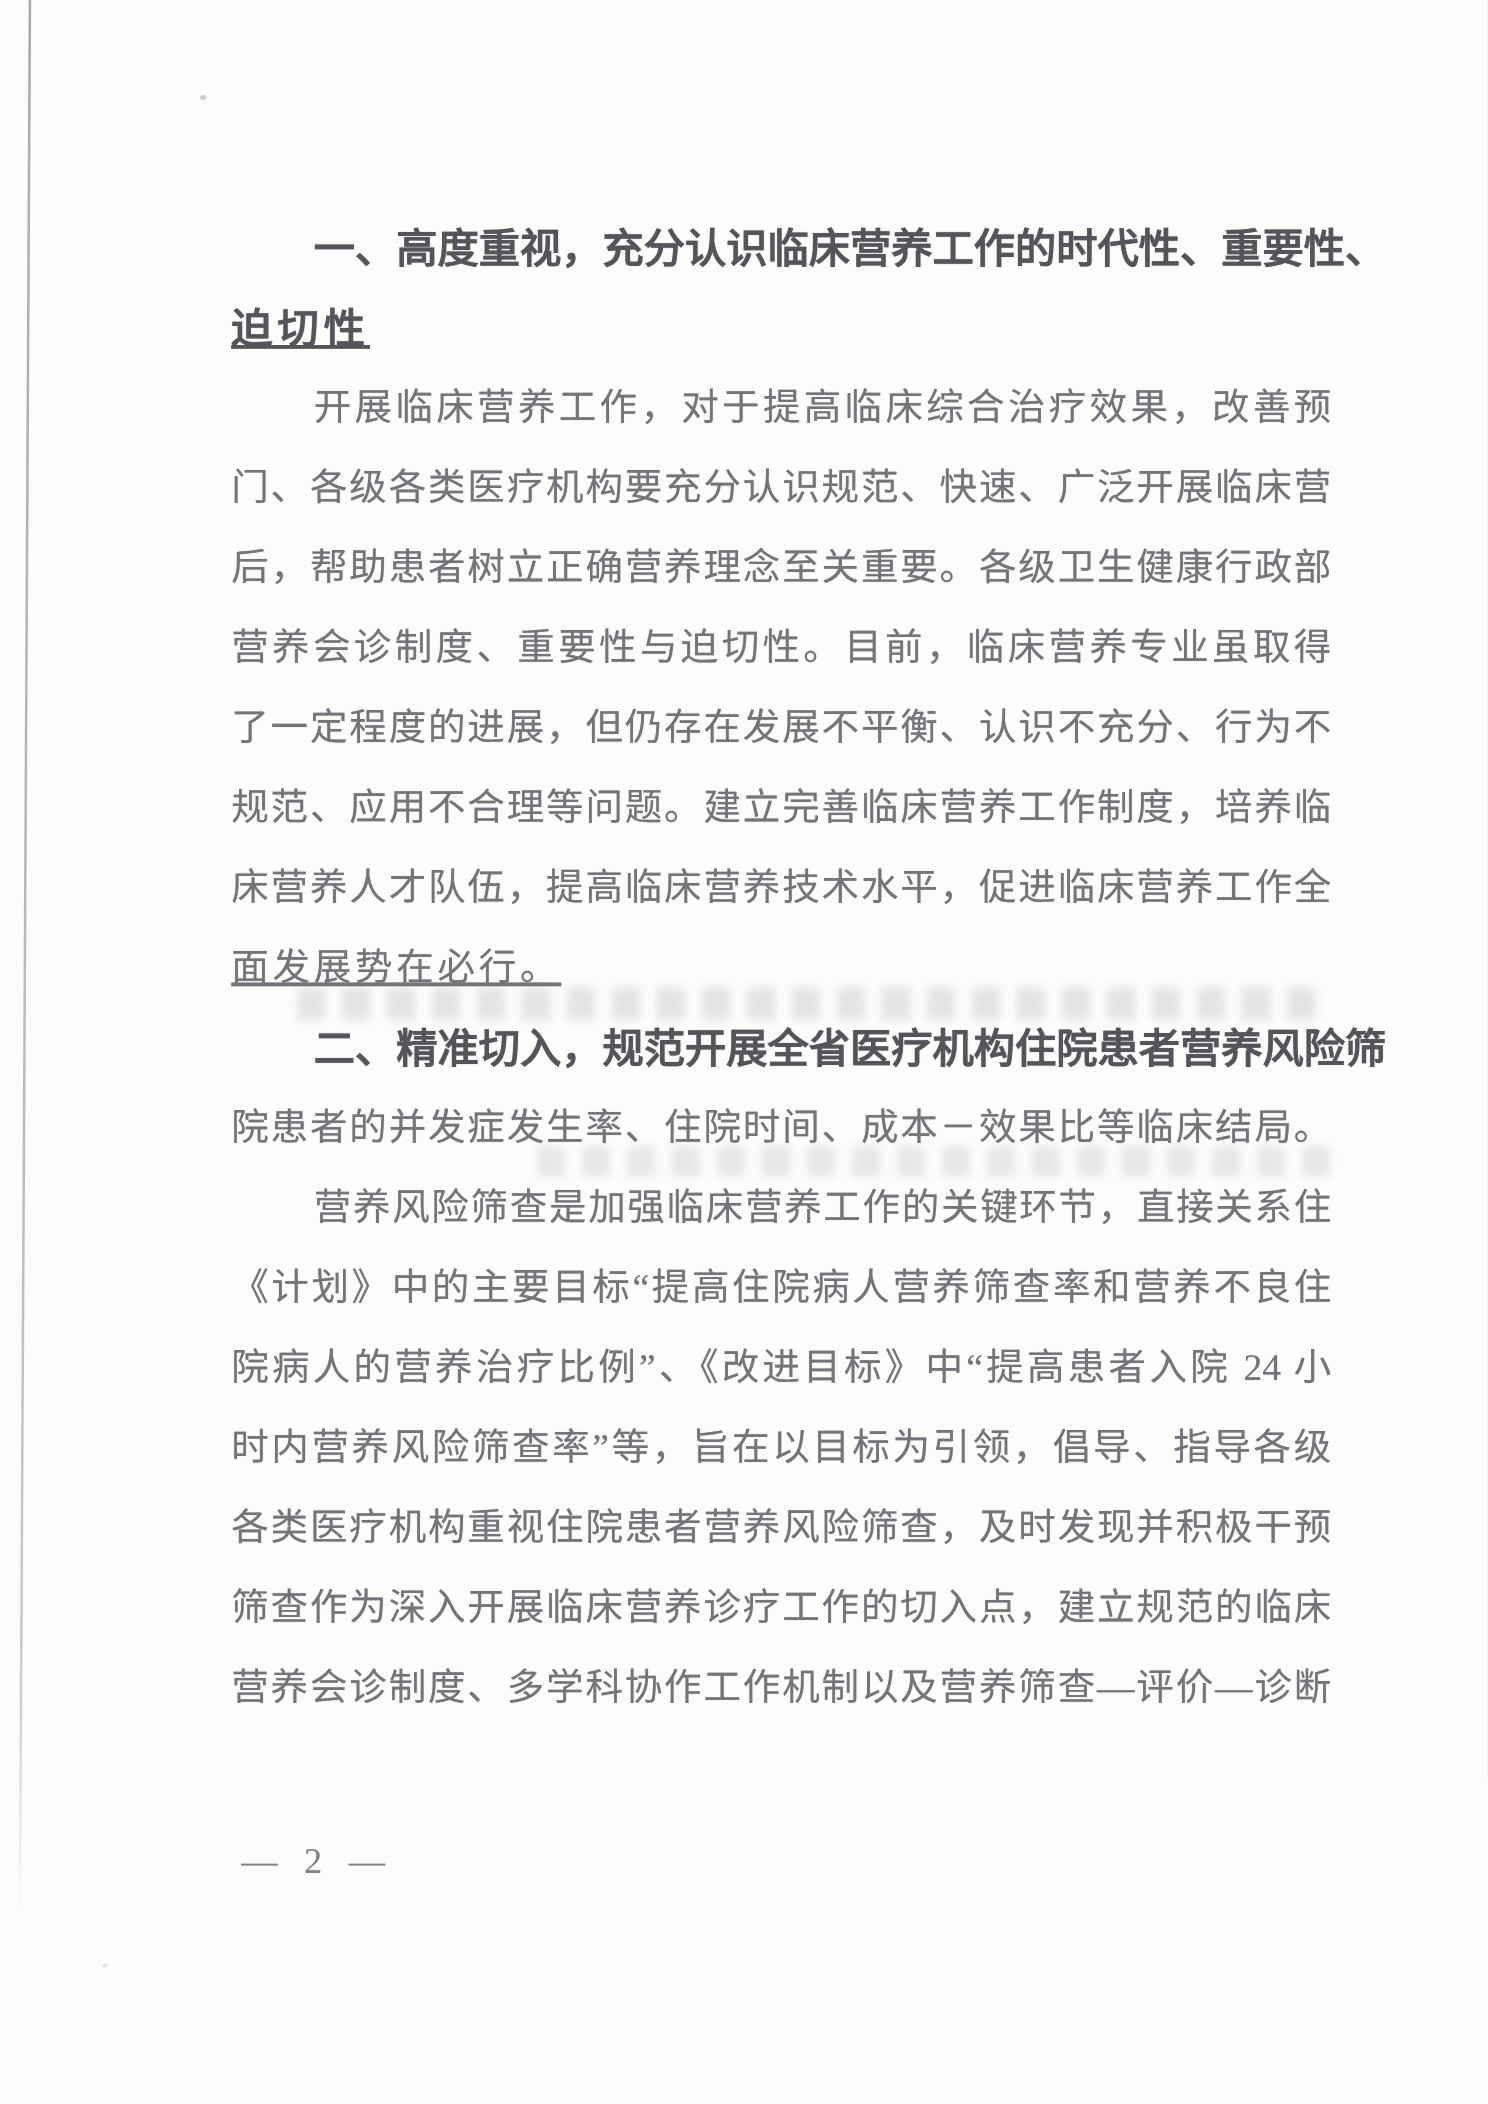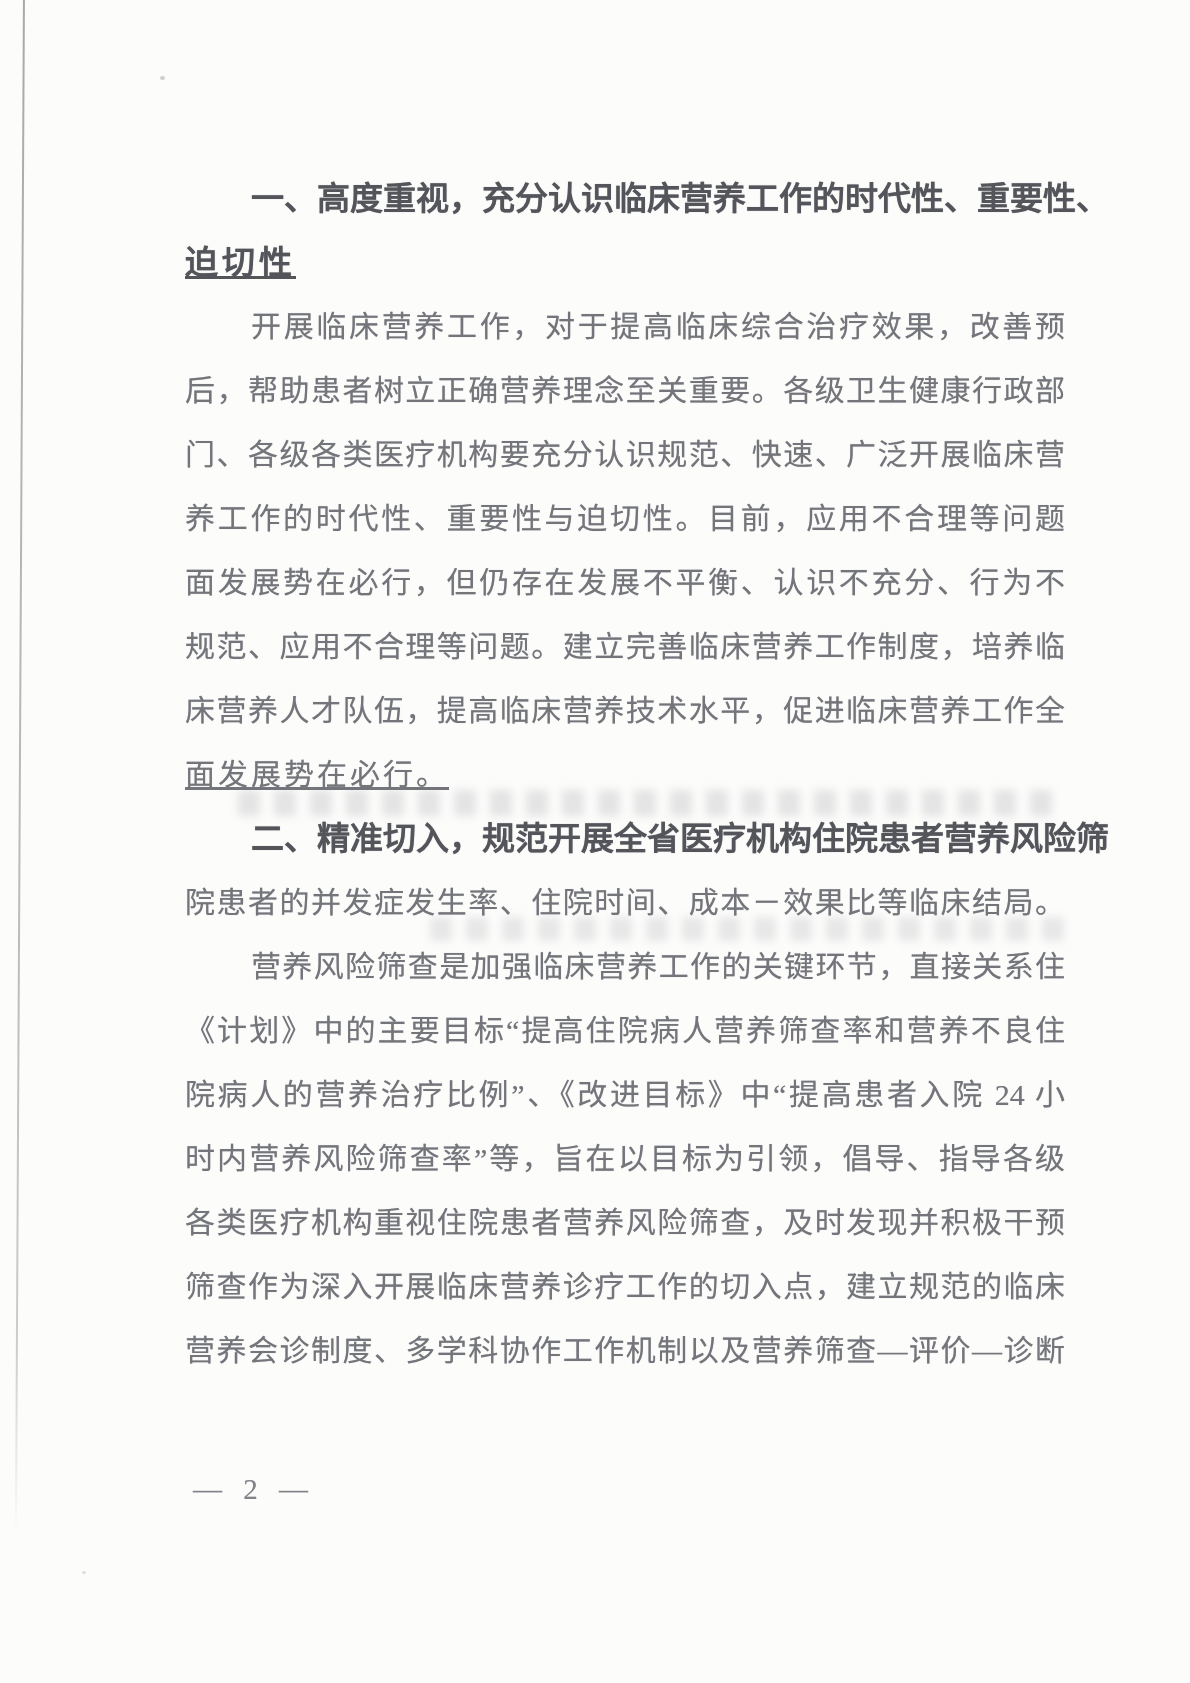--- a/index.html
+++ b/index.html
@@ -104,24 +104,24 @@
 
   <div class="ghost g1"></div>
   <div class="ghost g2"></div>
 
   <div class="text-block">
 
     <div class="line heading indent">一、高度重视，充分认识临床营养工作的时代性、重要性、</div>
     <div class="line heading last">迫切性</div>
 
     <div class="line indent">开展临床营养工作，对于提高临床综合治疗效果，改善预</div>
+    <div class="line">门、各级各类医疗机构要充分认识规范、快速、广泛开展临床营</div>
     <div class="line">后，帮助患者树立正确营养理念至关重要。各级卫生健康行政部</div>
-    <div class="line">门、各级各类医疗机构要充分认识规范、快速、广泛开展临床营</div>
-    <div class="line">养工作的时代性、重要性与迫切性。目前，应用不合理等问题</div>
-    <div class="line">面发展势在必行，但仍存在发展不平衡、认识不充分、行为不</div>
+    <div class="line">营养会诊制度、重要性与迫切性。目前，临床营养专业虽取得</div>
+    <div class="line">了一定程度的进展，但仍存在发展不平衡、认识不充分、行为不</div>
     <div class="line">规范、应用不合理等问题。建立完善临床营养工作制度，培养临</div>
     <div class="line">床营养人才队伍，提高临床营养技术水平，促进临床营养工作全</div>
     <div class="line last">面发展势在必行。</div>
 
     <div class="line heading indent">二、精准切入，规范开展全省医疗机构住院患者营养风险筛</div>
 
     <div class="line">院患者的并发症发生率、住院时间、成本－效果比等临床结局。</div>
     <div class="line indent">营养风险筛查是加强临床营养工作的关键环节，直接关系住</div>
     <div class="line">《计划》中的主要目标“提高住院病人营养筛查率和营养不良住</div>
     <div class="line">院病人的营养治疗比例”、《改进目标》中“提高患者入院 24 小</div>

